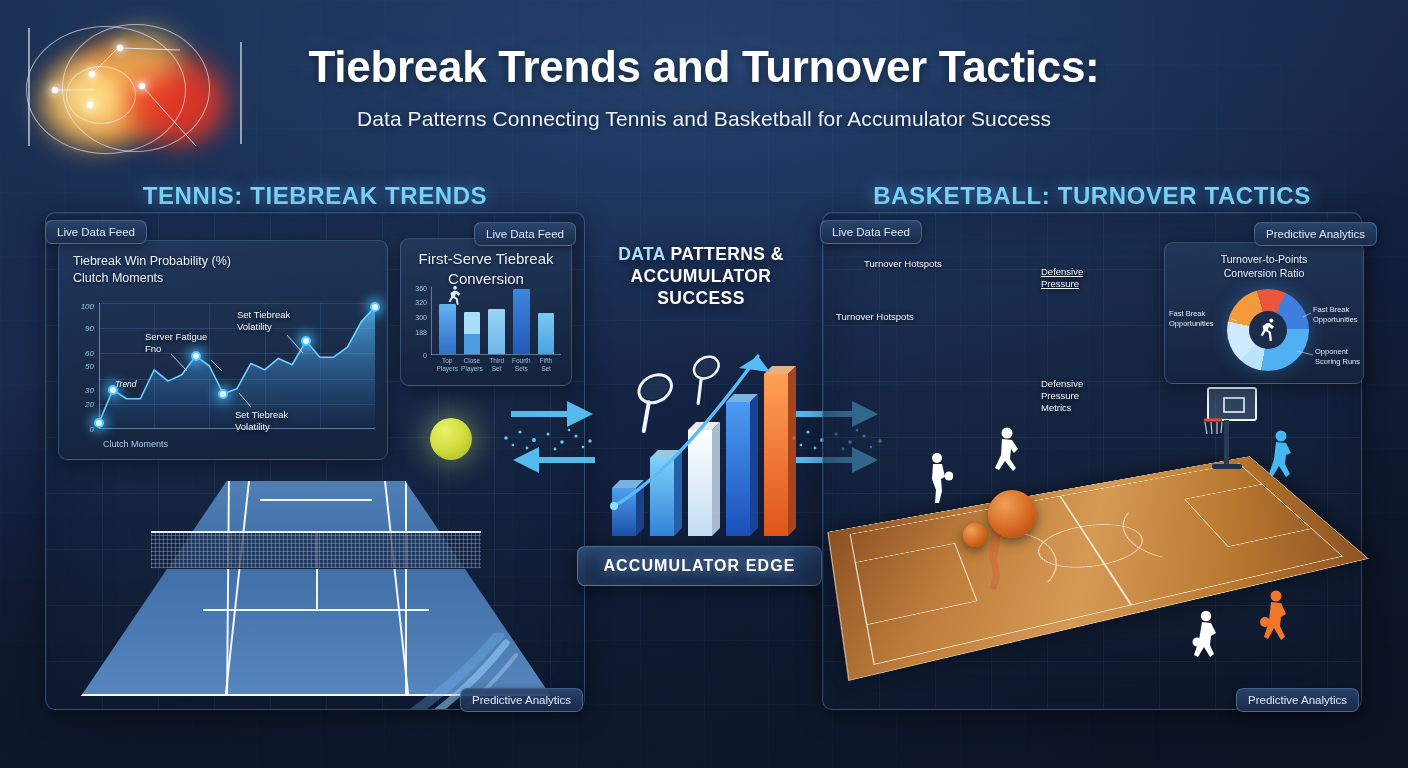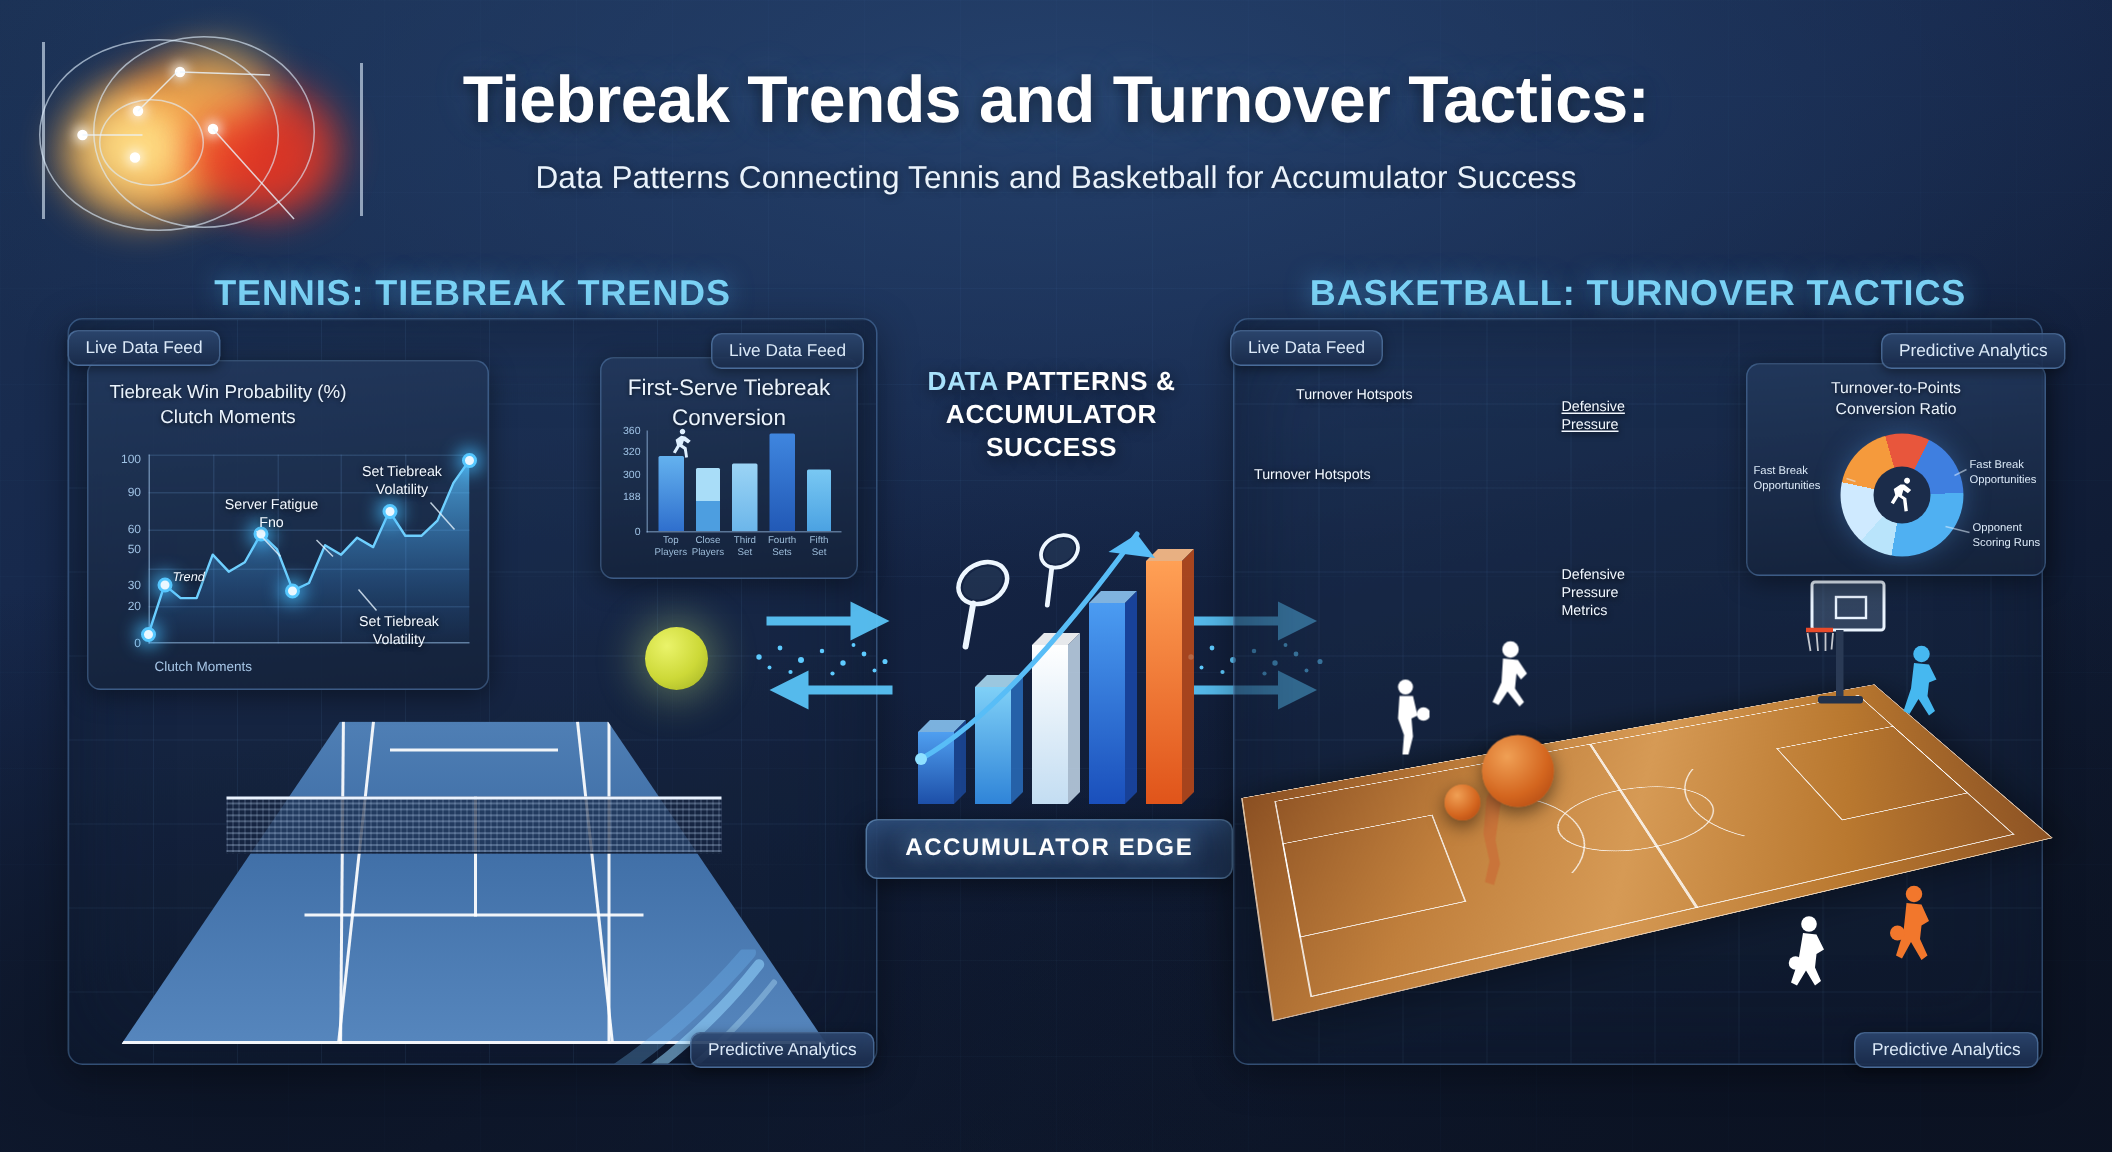--- a/index.html
+++ b/index.html
@@ -89,28 +89,28 @@
     border:1px solid rgba(125,180,240,.30);
     box-shadow: 0 4px 18px rgba(0,0,0,.42);
     overflow:hidden;
   }
   .card-title{
     font-size:12.5px; color:#eaf3fc; line-height:1.32; font-weight:500;
     text-shadow:0 1px 3px rgba(0,0,0,.6);
   }
 
   
-  .c-line{ left:58px; top:240px; width:268px; height:220px;text-align:center; }
+  .c-line{ left:58px; top:240px; width:330px; height:220px; }
   .c-line .ct{ position:absolute; left:14px; top:12px; }
   .lc-plot{ position:absolute; left:40px; top:62px; right:12px; bottom:30px; }
   .lc-gridline{ position:absolute; left:0; right:0; height:1px; background:rgba(130,190,255,.16); }
   .lc-vline{ position:absolute; top:0; bottom:0; width:1px; background:rgba(130,190,255,.12); }
   .lc-axis-y{ position:absolute; left:0; top:0; bottom:0; width:1px; background:rgba(175,215,255,.5); }
   .lc-axis-x{ position:absolute; left:0; right:0; bottom:0; height:1px; background:rgba(175,215,255,.5); }
-  .ytick{ position:absolute; right:calc(100% + 5px); font-size:8px; color:#9fc2e4; transform:translateY(-50%); }
+  .ytick{ position:absolute; right:calc(100% + 5px); font-size:8px; color:#9fc2e4; transform:translateY(-50%);font-style:italic; }
   .xlab{ position:absolute; left:44px; bottom:10px; font-size:9px; color:#a8c8e8; }
   .dot{
     position:absolute; width:10px; height:10px; border-radius:50%;
     background:#eaf7ff; border:2px solid #56c8ff; transform:translate(-50%,-50%);
     box-shadow: 0 0 12px 3px rgba(70,190,255,.85);
   }
   .anno{
     position:absolute; font-size:9.5px; color:#f2f8ff; line-height:1.25;
     text-shadow:0 1px 4px rgba(0,0,0,.85); z-index:12; white-space:nowrap;
   }

